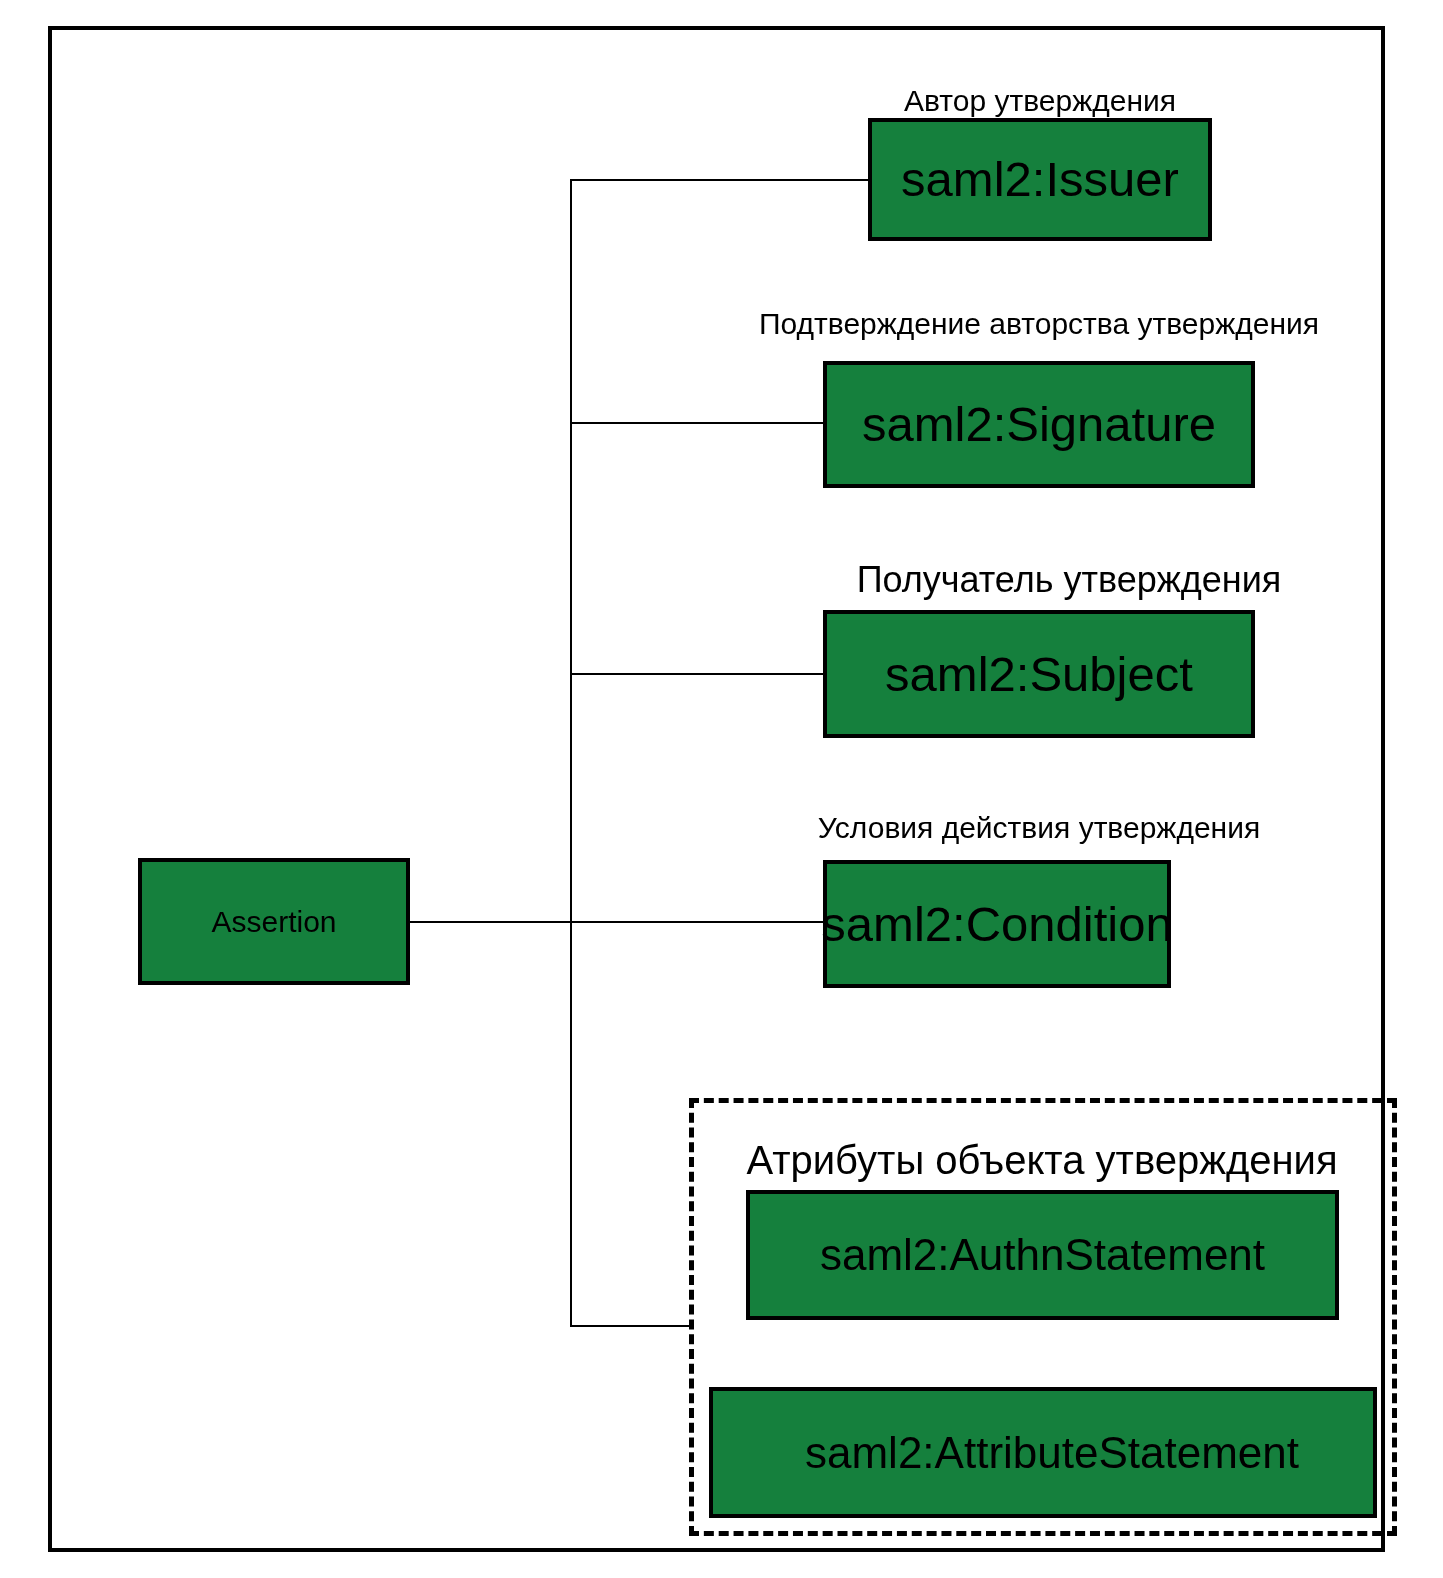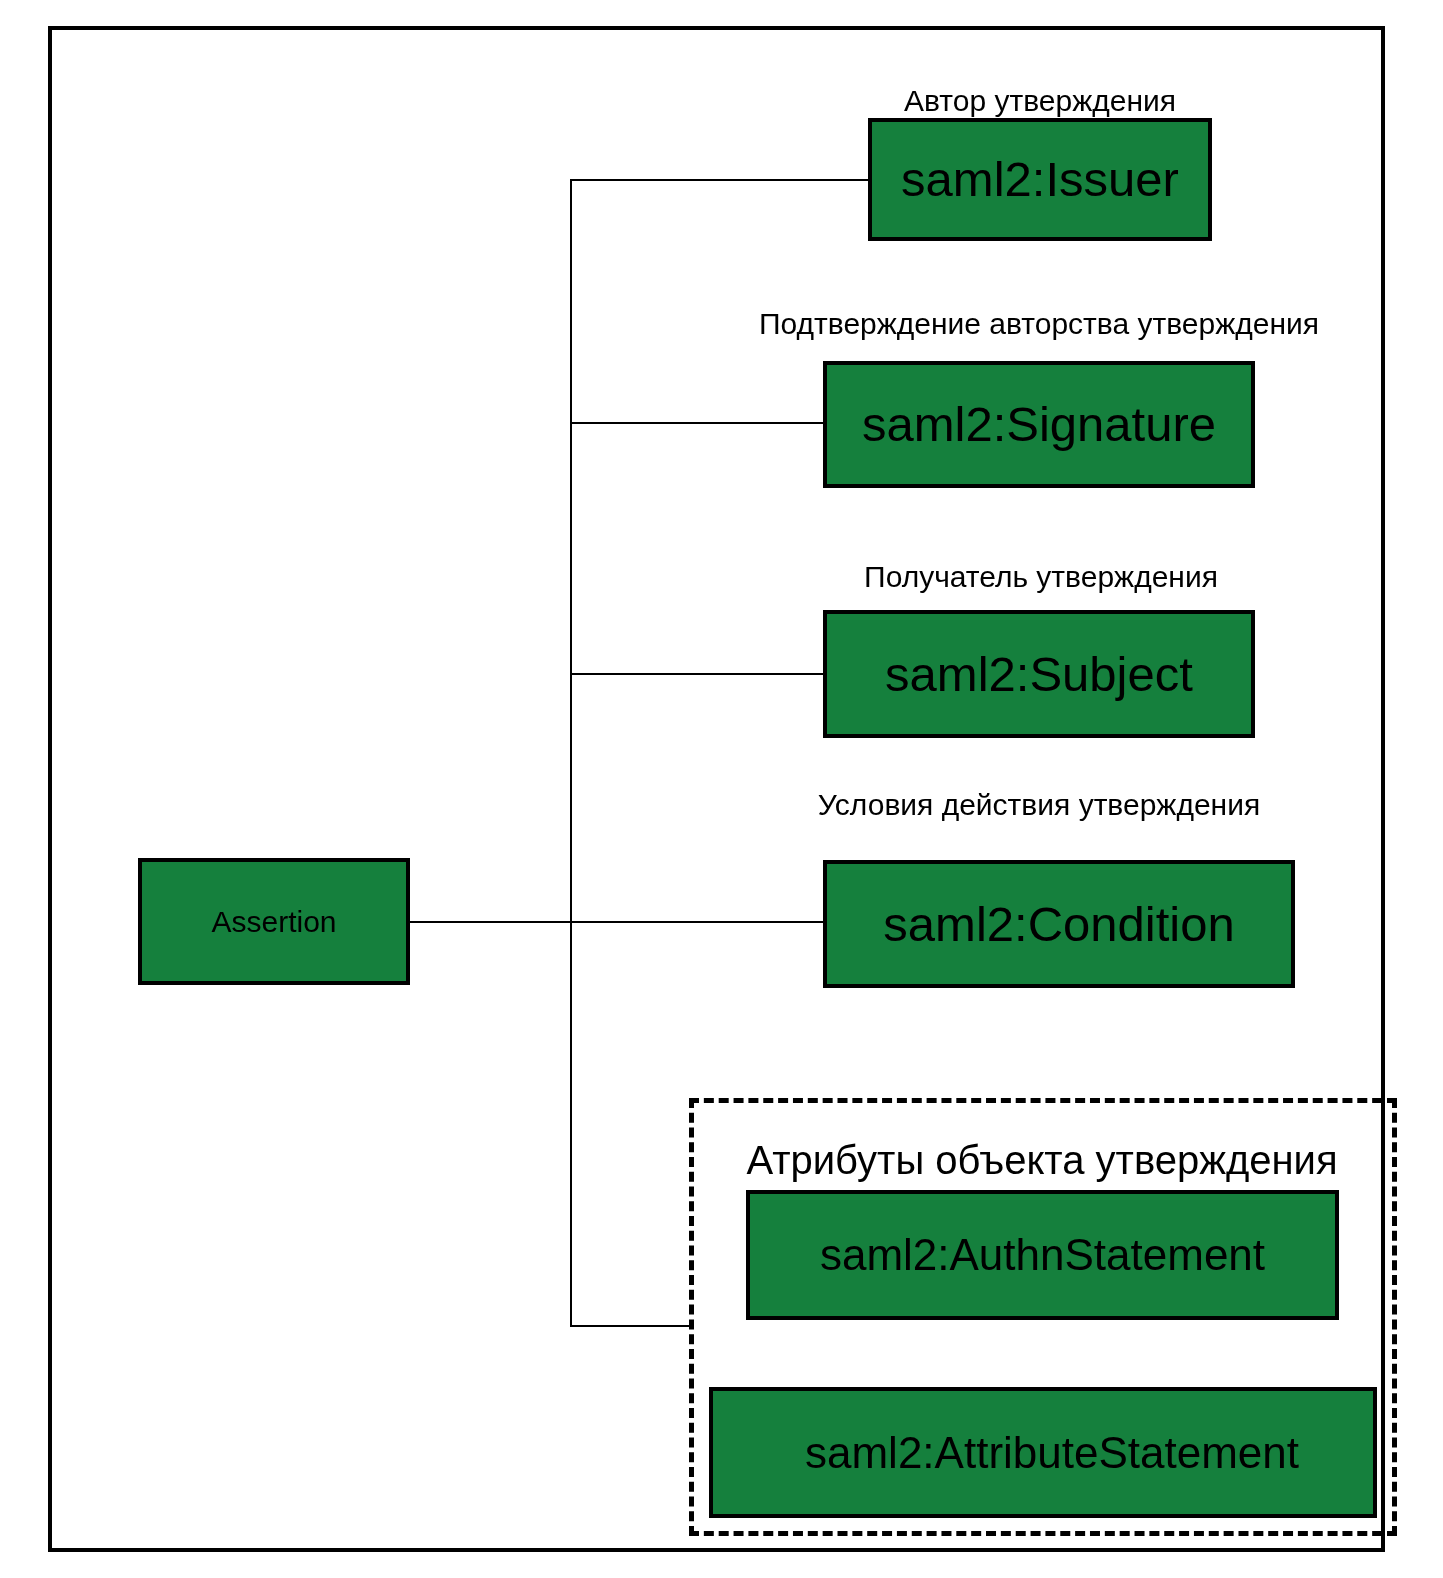--- a/index.html
+++ b/index.html
@@ -58,24 +58,24 @@
   .conn-v { width: 2px; }
 
   
   #box-issuer        { left: 816px;  top: 88px;   width: 344px; height: 123px; font-size: 49px; }
   #lbl-issuer        { left: 816px;  top: 56px;   width: 344px; font-size: 30px; }
 
   #box-signature     { left: 771px;  top: 331px;  width: 432px; height: 127px; font-size: 49px; }
   #lbl-signature     { left: 671px;  top: 279px;  width: 632px; font-size: 30px; }
 
   #box-subject       { left: 771px;  top: 580px;  width: 432px; height: 128px; font-size: 49px; }
-  #lbl-subject       { left: 773px;  top: 532px;  width: 432px; font-size: 30px; }
+  #lbl-subject       { left: 801px;  top: 532px;  width: 432px; font-size: 36px; }
 
-  #box-condition     { left: 771px;  top: 830px;  width: 472px; height: 128px; font-size: 49px; }
-  #lbl-condition     { left: 721px;  top: 760px;  width: 532px; font-size: 30px; }
+  #box-condition     { left: 771px;  top: 830px;  width: 348px; height: 128px; font-size: 49px; }
+  #lbl-condition     { left: 721px;  top: 783px;  width: 532px; font-size: 30px; }
 
   #box-assertion     { left: 86px;   top: 828px;  width: 272px; height: 127px; font-size: 30px; }
 
   #group-statements  { left: 637px;  top: 1068px; width: 708px; height: 438px; }
   #lbl-statements    { left: 660px;  top: 1110px; width: 660px; font-size: 40px; }
   #box-authn         { left: 694px;  top: 1160px; width: 593px; height: 130px; font-size: 44px; text-align: center; }
   #box-attribute     { left: 657px;  top: 1357px; width: 668px; height: 131px; font-size: 44px; padding-left: 18px; }
 
   
   #trunk             { left: 518px;  top: 149px;  height: 1148px; }

